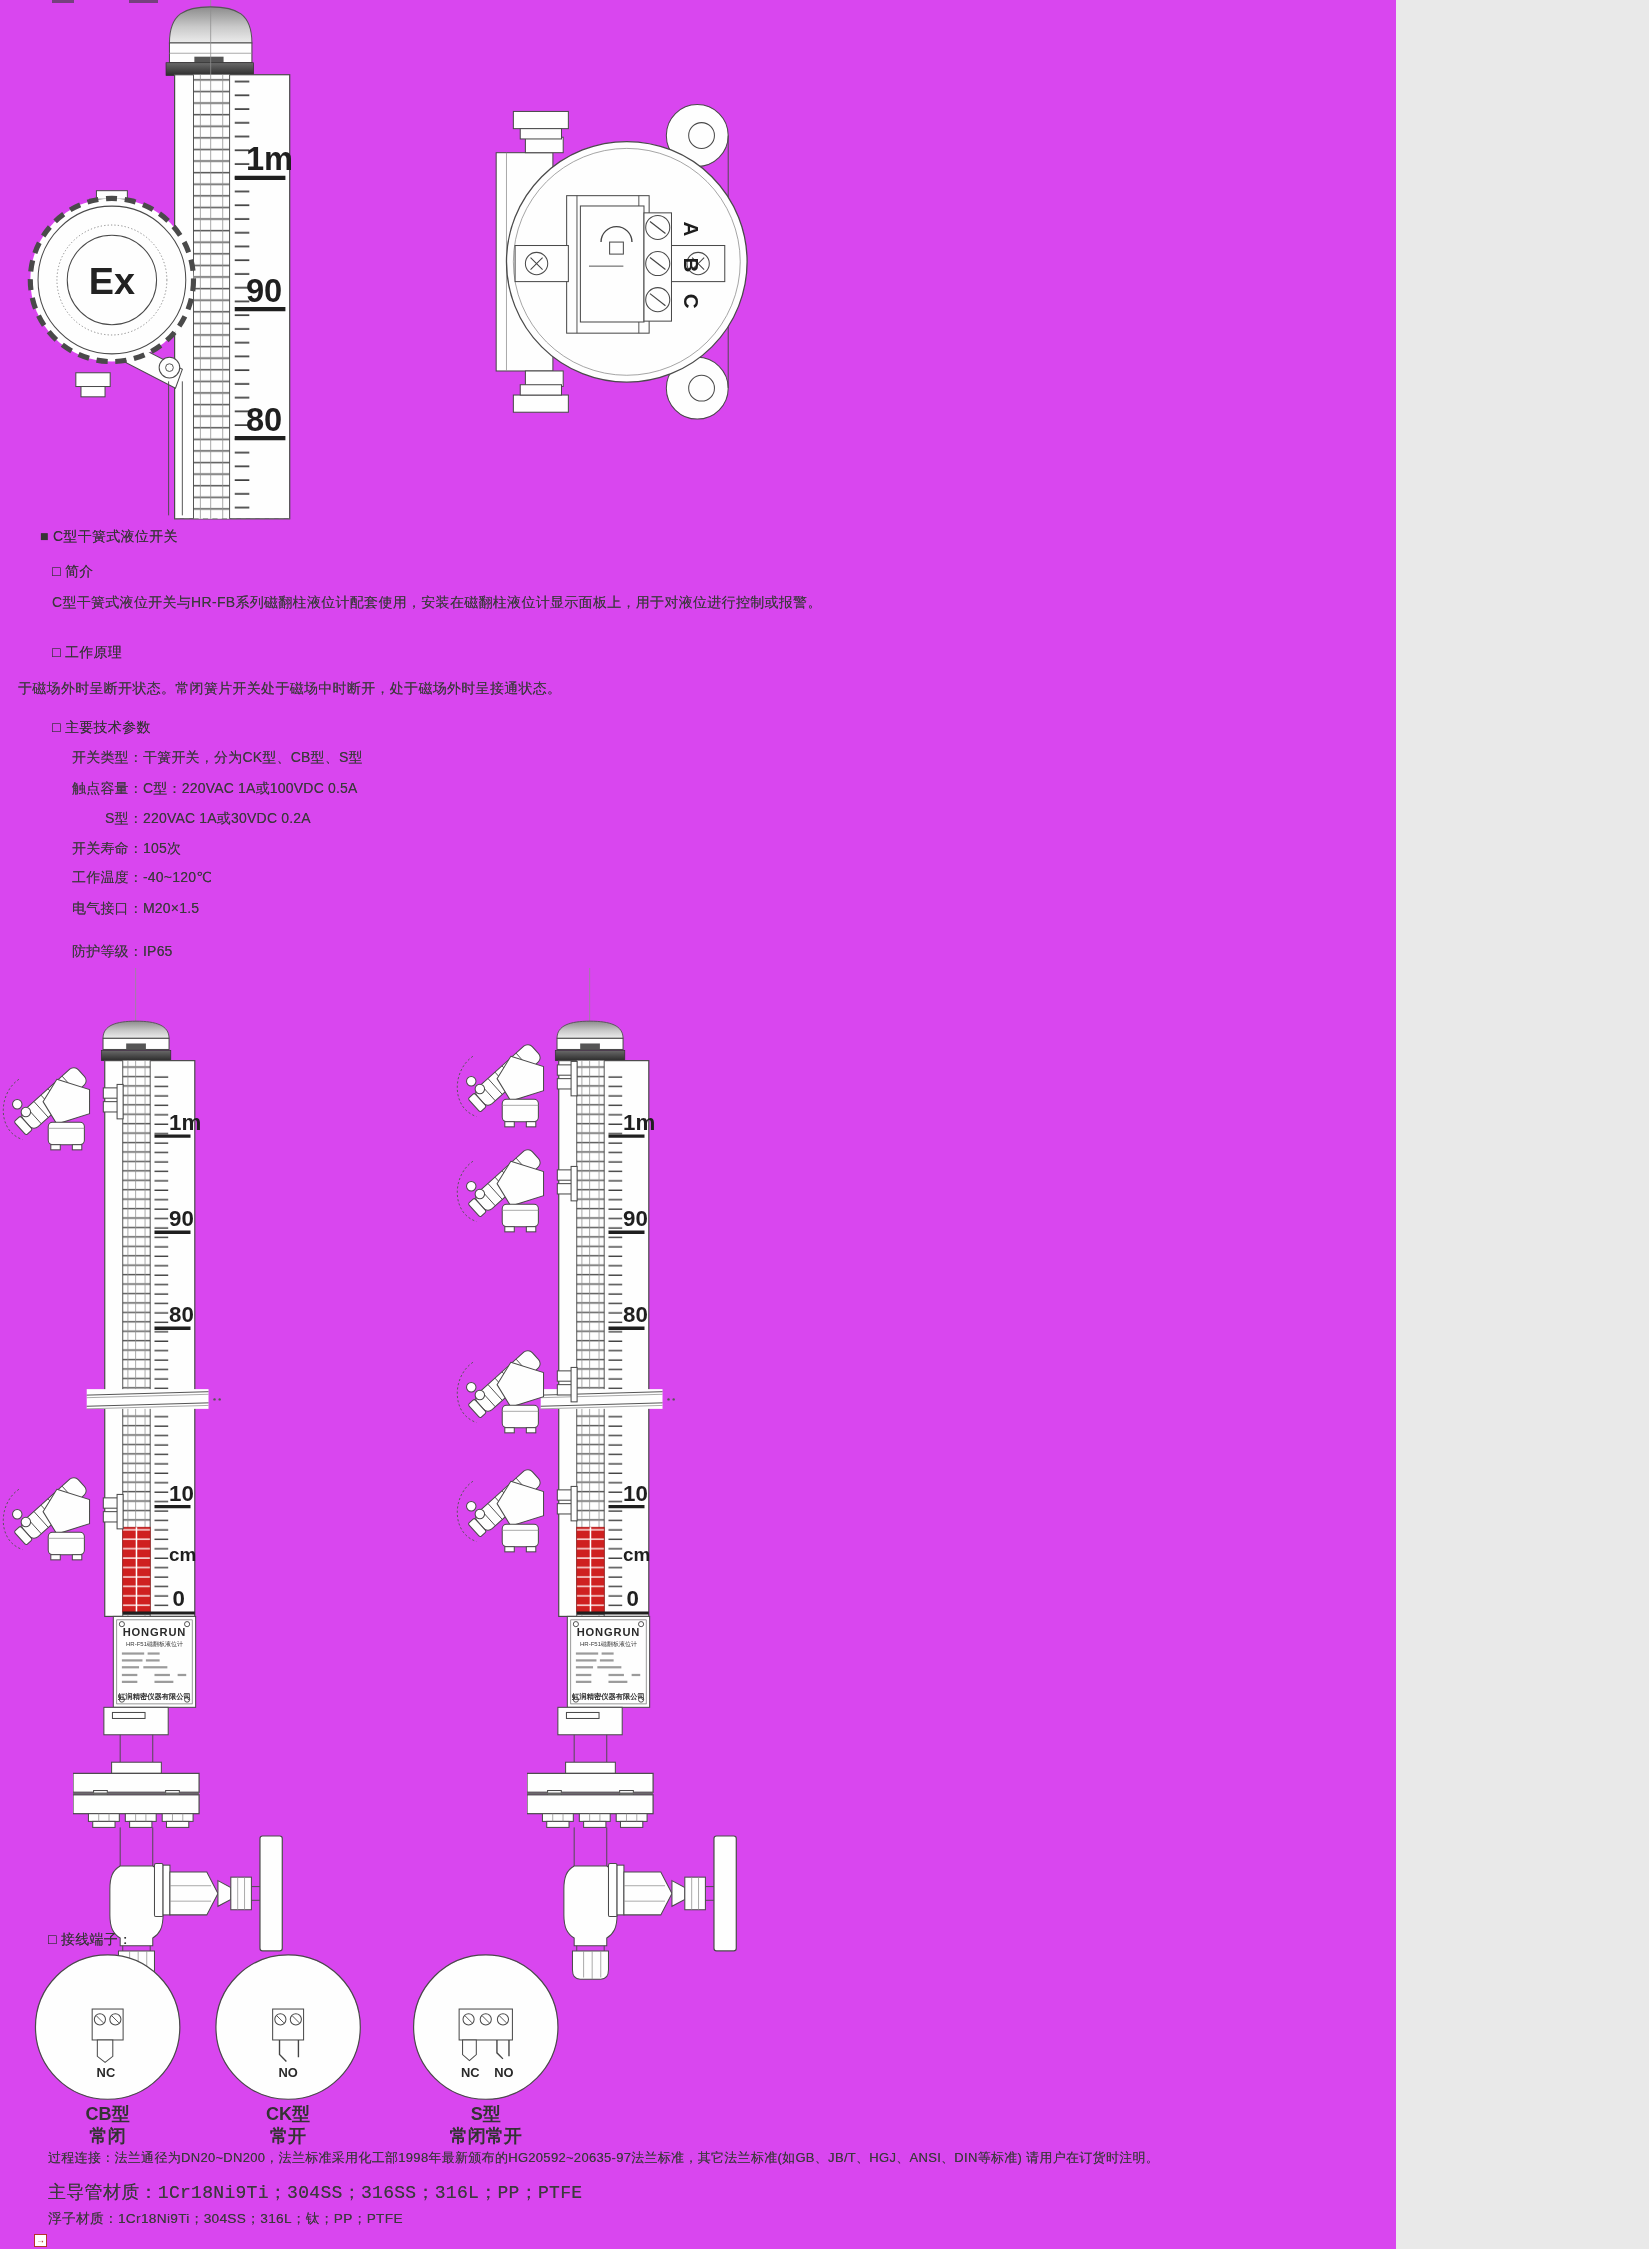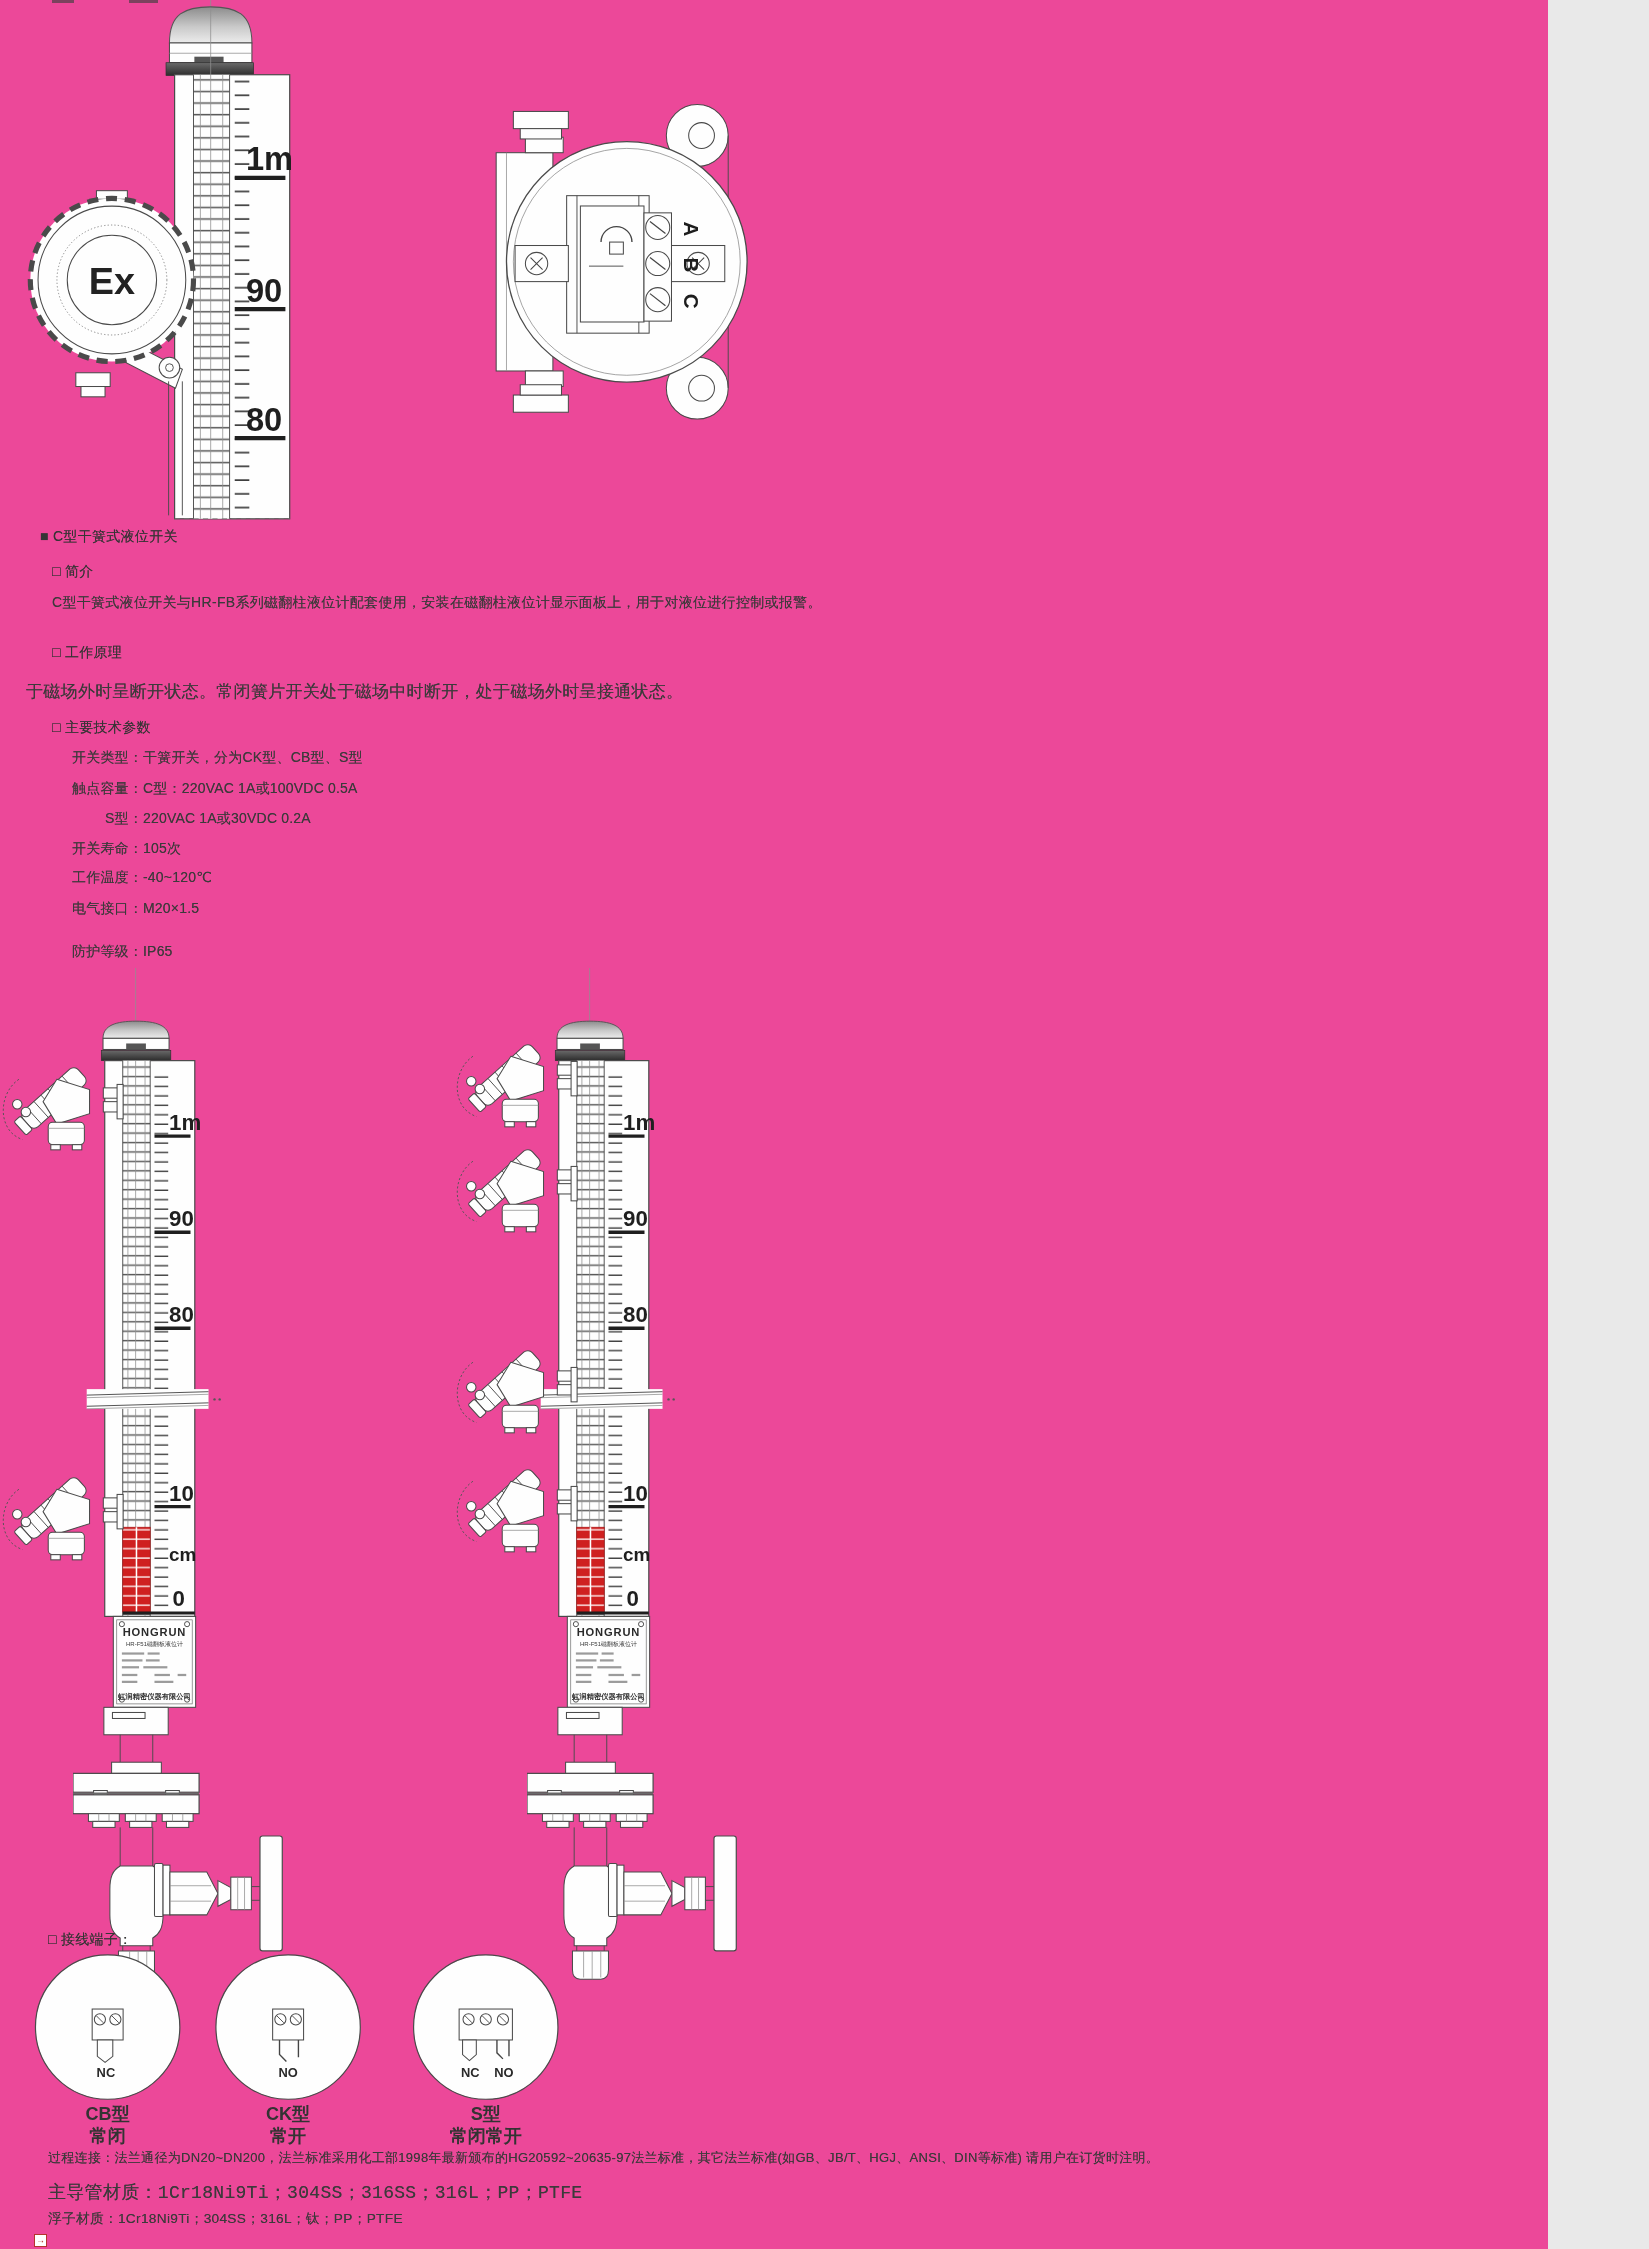--- a/index.html
+++ b/index.html
@@ -1,16 +1,16 @@
 <!DOCTYPE html>
 <html style="font-size:13.7px"><head>
 <meta charset="utf-8">
 <style>
   html,body{margin:0;padding:0;background:#e9e9e9;}
-  .page{position:relative;width:1548px;height:2250px;background:#ec4899;overflow:hidden;
+  .page{position:relative;width:1396px;height:2250px;background:#d946ef;overflow:hidden;
         font-family:"Liberation Sans","DejaVu Sans",sans-serif;color:#3c3c3c;}
   .abs{position:absolute;}
   .t{position:absolute;white-space:nowrap;font-size:14px;color:#3b3b3b;
      letter-spacing:0.3px;text-shadow:0 0 0.5px rgba(40,40,40,.6);}
   .t.head{color:#353535;}
   .t.param{letter-spacing:0.2px;}
   svg{overflow:visible;}
   svg text{font-family:"Liberation Sans","DejaVu Sans",sans-serif;}
   .ln2{stroke:#4a4a4a;fill:none;stroke-width:1.1;}
   .thin{stroke:#909090;fill:none;stroke-width:.9;}
@@ -308,21 +308,21 @@
       <text transform="rotate(90 796 258)" x="796" y="258" font-size="24" font-weight="700" fill="#1d1d1d">A</text>
       <text transform="rotate(90 796 300)" x="796" y="300" font-size="24" font-weight="700" fill="#1d1d1d">B</text>
       <text transform="rotate(90 796 342)" x="796" y="342" font-size="24" font-weight="700" fill="#1d1d1d">C</text>
     </g>
   </svg>
 
   <div class="t head" style="left:40px;top:528px;">■ C型干簧式液位开关</div>
   <div class="t head" style="left:52px;top:563px;">□ 简介</div>
   <div class="t" style="left:52px;top:594px;">C型干簧式液位开关与HR-FB系列磁翻柱液位计配套使用，安装在磁翻柱液位计显示面板上，用于对液位进行控制或报警。</div>
   <div class="t head" style="left:52px;top:644px;">□ 工作原理</div>
-  <div class="t" style="left:26px;top:680px;font-size:17px;">于磁场外时呈断开状态。常闭簧片开关处于磁场中时断开，处于磁场外时呈接通状态。</div>
+  <div class="t" style="left:18px;top:680px;font-size:14px;">于磁场外时呈断开状态。常闭簧片开关处于磁场中时断开，处于磁场外时呈接通状态。</div>
   <div class="t head" style="left:52px;top:719px;">□ 主要技术参数</div>
   <div class="t param" style="left:72px;top:749px;">开关类型：干簧开关，分为CK型、CB型、S型</div>
   <div class="t param" style="left:72px;top:780px;">触点容量：C型：220VAC 1A或100VDC 0.5A</div>
   <div class="t param" style="left:105px;top:810px;">S型：220VAC 1A或30VDC 0.2A</div>
   <div class="t param" style="left:72px;top:840px;">开关寿命：105次</div>
   <div class="t param" style="left:72px;top:869px;">工作温度：-40~120℃</div>
   <div class="t param" style="left:72px;top:900px;text-align:right;">电气接口：M20×1.5</div>
   <div class="t param" style="left:72px;top:943px;">防护等级：IP65</div>
 
   <svg class="abs" style="left:73px;top:909px;" width="223" height="1022" viewBox="0 -65 260 1190">

